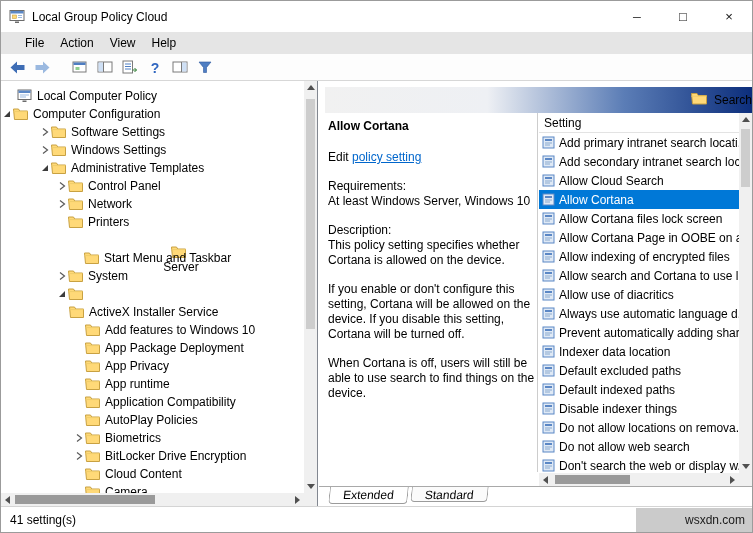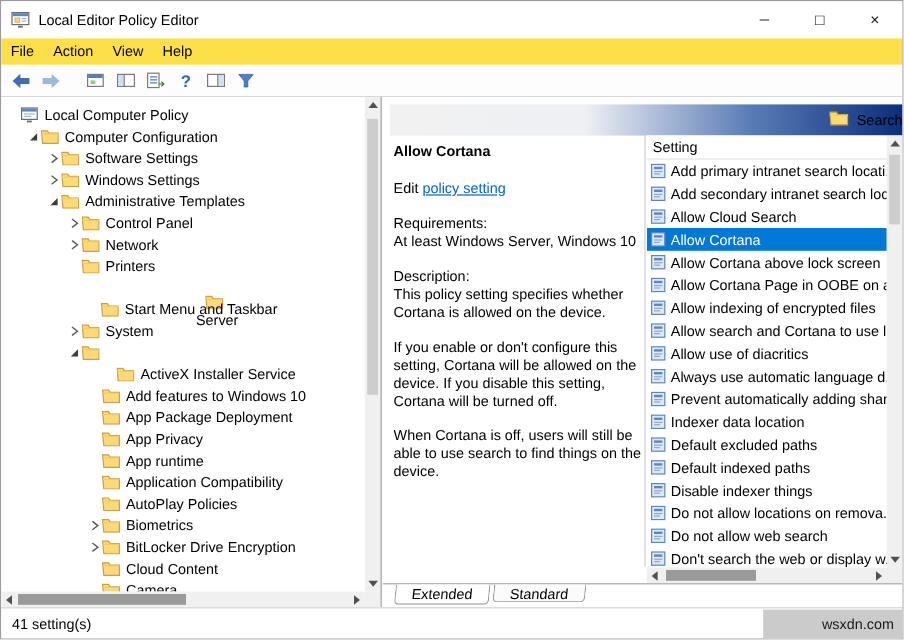--- a/index.html
+++ b/index.html
@@ -9,21 +9,21 @@
 
   
   .titlebar { position:absolute; left:0; top:0; right:0; height:31px; background:#fff; display:flex; align-items:center; }
   .app-icon { margin-left:8px; width:16px; height:16px; display:flex; align-items:center; }
   .title-text { margin-left:7px; font-size:12px; }
   .win-controls { position:absolute; right:0; top:0; height:31px; display:flex; }
   .win-btn { width:46px; height:31px; display:flex; align-items:center; justify-content:center; font-size:13px; color:#111; }
   .win-btn.min { font-size:11px; }
 
   
-  .menubar { position:absolute; left:0; top:31px; right:0; height:22px; background:#fde047; display:flex; align-items:center; padding-left:0; }
+  .menubar { position:absolute; left:0; top:31px; right:0; height:22px; background:#e5e5e5; display:flex; align-items:center; padding-left:16px; }
   .menu-item { padding:3px 8px; }
 
   
   .toolbar { position:absolute; left:0; top:53px; right:0; height:27px; background:#fdfdfd; border-bottom:1px solid #d7d7d7; display:flex; align-items:center; padding-left:4px; }
   .tb-btn { width:25px; height:23px; display:flex; align-items:center; justify-content:center; }
   .tb-btn.grp { margin-left:12px; }
   .tb-ic { display:flex; align-items:center; justify-content:center; }
 
   
   .tree-pane { position:absolute; left:0; top:80px; width:317px; bottom:26px; background:#fff; border-right:1px solid #828790; }
@@ -88,21 +88,21 @@
     <span class="app-icon">
       <svg width="16" height="15" viewBox="0 0 16 15">
           <rect x="1" y="1.5" width="14" height="10" fill="#fff" stroke="#6b6b6b"></rect>
           <rect x="1.5" y="2" width="13" height="2.5" fill="#5b87c5"></rect>
           <rect x="3.5" y="6" width="4" height="3.5" fill="#ffd978" stroke="#c8a142" stroke-width="0.6"></rect>
           <rect x="9" y="6" width="4" height="1" fill="#9bb9e0"></rect>
           <rect x="9" y="8" width="4" height="1" fill="#9bb9e0"></rect>
           <rect x="6" y="12.5" width="4" height="1.5" fill="#6b6b6b"></rect>
         </svg>
     </span>
-    <span class="title-text">Local Editor Policy Editor</span>
+    <span class="title-text">Local Group Policy Cloud</span>
     <div class="win-controls">
       <span class="win-btn min">─</span>
       <span class="win-btn">□</span>
       <span class="win-btn">×</span>
     </div>
   </div>
 
   <div class="menubar">
       <span class="menu-item">File</span>
       <span class="menu-item">Action</span>
@@ -187,21 +187,21 @@
             <svg width="15" height="14" viewBox="0 0 15 14">
               <rect x="1" y="1" width="13" height="9.5" fill="#fff" stroke="#6b6b6b"></rect>
               <rect x="1.5" y="1.5" width="12" height="2.5" fill="#5b87c5"></rect>
               <rect x="3" y="5.5" width="9" height="1" fill="#9bb9e0"></rect>
               <rect x="3" y="7.5" width="6" height="1" fill="#9bb9e0"></rect>
               <rect x="5.5" y="11.5" width="4" height="1.5" fill="#6b6b6b"></rect>
             </svg>
           </span>
           <span class="tlabel">Local Computer Policy</span>
         </div>
-        <div class="tree-row" style="padding-left: 21px;">
+        <div class="tree-row" style="">
           <span class="exp">
             <svg width="10" height="10" viewBox="0 0 10 10">
               <path d="M8 2 V8 H2 Z" fill="#3c3c3c"></path>
             </svg>
           </span>
           <span class="nico">
             <svg width="15" height="12" viewBox="0 0 15 12">
               <path d="M0.5 1 h5 l1.2 2 h7.8 v8.5 h-13 z" fill="#ffd978" stroke="#c8a142"></path>
               <path d="M0.5 3.6 h14" stroke="#f0cd6a" stroke-width="1"></path>
             </svg>
@@ -328,21 +328,21 @@
               <path d="M8 2 V8 H2 Z" fill="#3c3c3c"></path>
             </svg>
           </span>
           <span class="nico">
             <svg width="15" height="12" viewBox="0 0 15 12">
               <path d="M0.5 1 h5 l1.2 2 h7.8 v8.5 h-13 z" fill="#ffd978" stroke="#c8a142"></path>
               <path d="M0.5 3.6 h14" stroke="#f0cd6a" stroke-width="1"></path>
             </svg>
           </span>
         </div>
-        <div class="tree-row" style="padding-left: 84px; align-items: center;">
+        <div class="tree-row" style="padding-left: 56px; align-items: center;">
           <span class="exp"></span>
           <span class="nico">
             <svg width="15" height="12" viewBox="0 0 15 12">
               <path d="M0.5 1 h5 l1.2 2 h7.8 v8.5 h-13 z" fill="#ffd978" stroke="#c8a142"></path>
               <path d="M0.5 3.6 h14" stroke="#f0cd6a" stroke-width="1"></path>
             </svg>
           </span>
           <span class="tlabel">ActiveX Installer Service</span>
         </div>
         <div class="tree-row" style="padding-left: 72px;">
@@ -553,21 +553,21 @@
           </div>
           <div class="lrow">
             <span class="sico">
               <svg width="13" height="13" viewBox="0 0 13 13">
                 <rect x="1" y="1" width="11" height="11" fill="#dfe9f5" stroke="#5b87c5"></rect>
                 <rect x="3" y="3" width="7" height="2" fill="#5b87c5"></rect>
                 <rect x="3" y="6.5" width="7" height="1" fill="#8aa9cf"></rect>
                 <rect x="3" y="8.5" width="5" height="1" fill="#8aa9cf"></rect>
               </svg>
             </span>
-            <span class="slabel">Allow Cortana above lock screen</span>
+            <span class="slabel">Allow Cortana files lock screen</span>
           </div>
           <div class="lrow">
             <span class="sico">
               <svg width="13" height="13" viewBox="0 0 13 13">
                 <rect x="1" y="1" width="11" height="11" fill="#dfe9f5" stroke="#5b87c5"></rect>
                 <rect x="3" y="3" width="7" height="2" fill="#5b87c5"></rect>
                 <rect x="3" y="6.5" width="7" height="1" fill="#8aa9cf"></rect>
                 <rect x="3" y="8.5" width="5" height="1" fill="#8aa9cf"></rect>
               </svg>
             </span>

